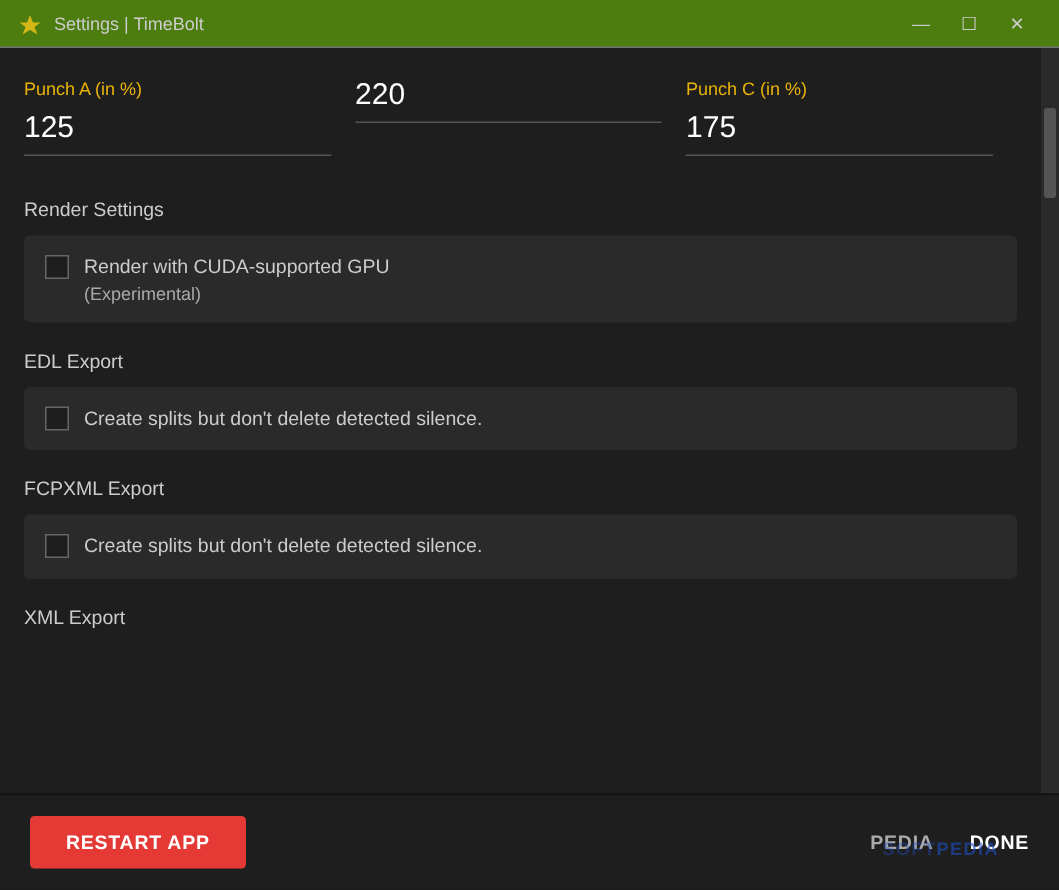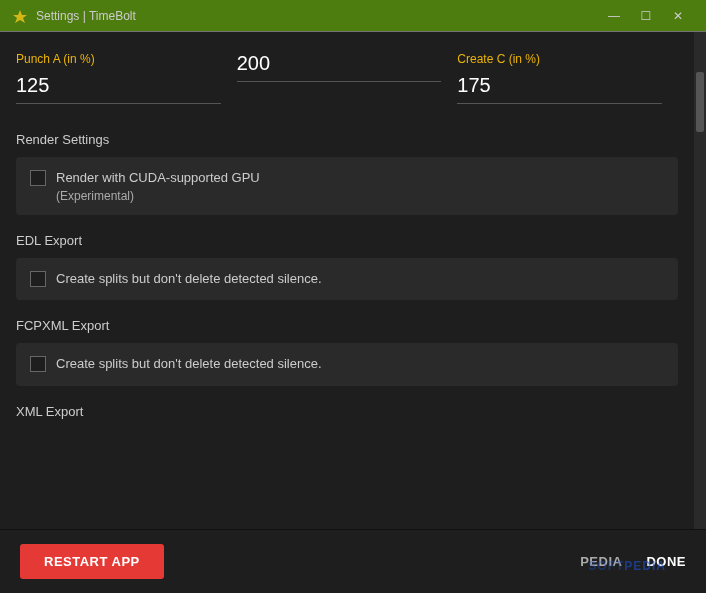--- a/index.html
+++ b/index.html
@@ -229,25 +229,25 @@
   <div class="main-content">
     <div class="scroll-area">
 
       <div class="punch-row">
         <div class="punch-col">
           <div class="punch-label">Punch A (in %)</div>
           <div class="punch-value">125</div>
           <div class="punch-underline"></div>
         </div>
         <div class="punch-col">
-          <div class="punch-value">200</div>
+          <div class="punch-value">220</div>
           <div class="punch-underline"></div>
         </div>
         <div class="punch-col">
-          <div class="punch-label">Create C (in %)</div>
+          <div class="punch-label">Punch C (in %)</div>
           <div class="punch-value">175</div>
           <div class="punch-underline"></div>
         </div>
       </div>
 
       <div class="section-label">Render Settings</div>
       <div class="section-card">
         <div class="checkbox-row">
           <div class="checkbox-box"></div>
           <div>

